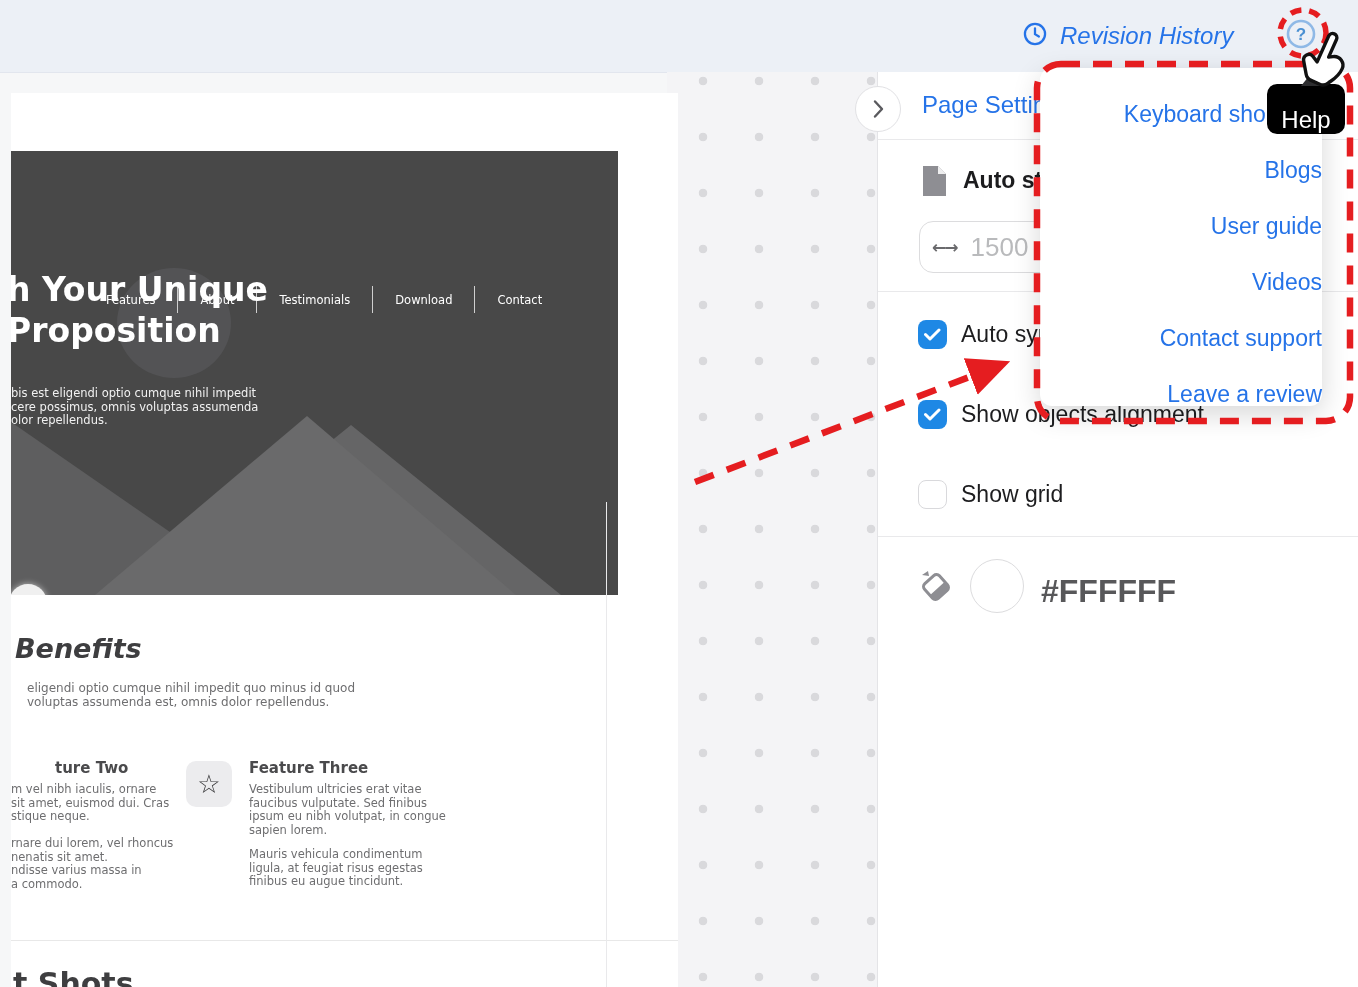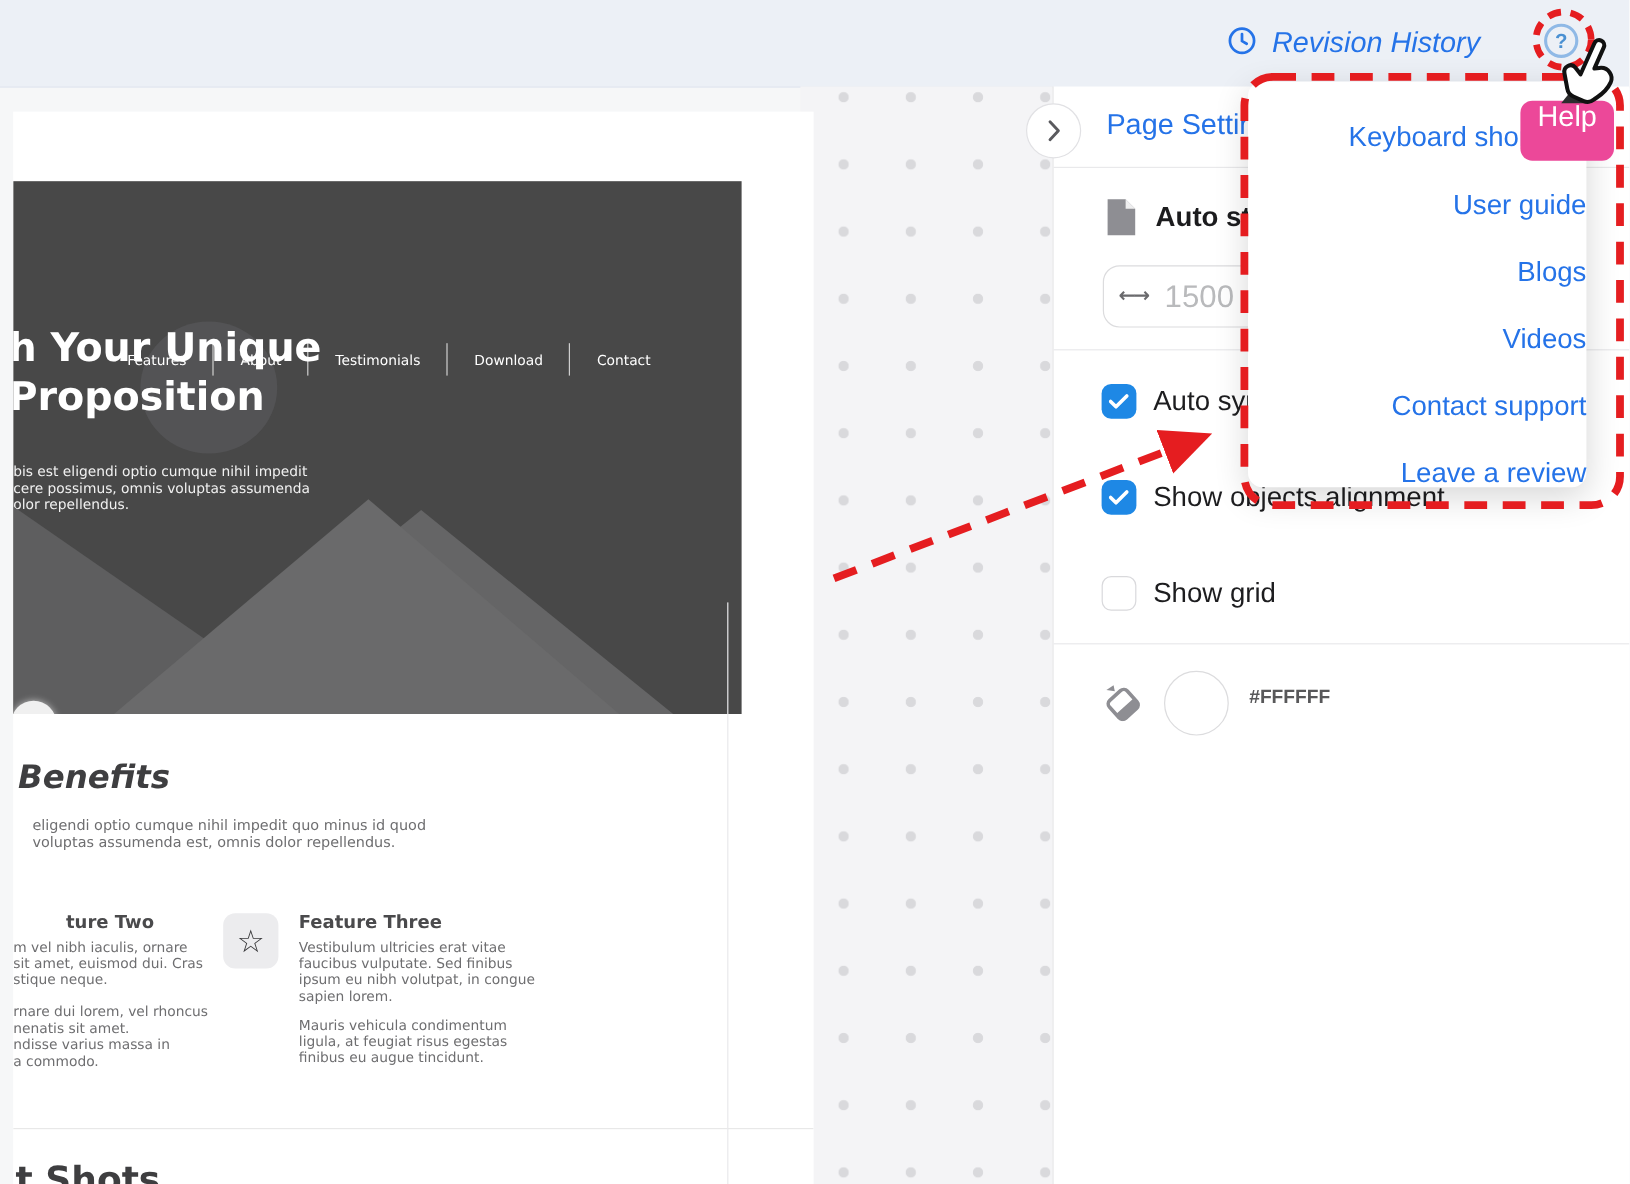--- a/index.html
+++ b/index.html
@@ -62,28 +62,28 @@
   #width-arrows{color:#6a6a6d;font-size:17px;font-weight:bold;letter-spacing:-2px;font-family:"DejaVu Sans",sans-serif;}
   #width-input{border:none;outline:none;width:120px;font-size:26px;color:#b9babc;font-family:"Liberation Sans",sans-serif;background:transparent;}
   .cb-row{left:918px;display:flex;align-items:center;gap:14px;}
   #cb-row1{top:320px}#cb-row2{top:400px}#cb-row3{top:480px}
   .cbox{width:29px;height:29px;border-radius:8px;box-sizing:border-box;display:flex;align-items:center;justify-content:center;cursor:pointer;}
   .cbox.on{background:#1e88e5;}
   .cbox.off{background:#fff;border:1.5px solid #d9d9dc;}
   .cb-lbl{font-size:23px;color:#1d1d1f;white-space:nowrap;}
   #bucket-icon{left:919px;top:569px;}
   #fill-swatch{left:970px;top:559px;width:54px;height:54px;border-radius:50%;background:#fff;border:1.5px solid #dcdcde;box-sizing:border-box;cursor:pointer;}
-  #fill-hex{left:1041px;top:573px;font-size:16px;font-weight:bold;color:#58585a;}
+  #fill-hex{left:1041px;top:573px;font-size:32px;font-weight:bold;color:#58585a;}
 
   
   #dropdown{left:1040px;top:68px;width:282px;height:338px;background:#fff;border-radius:12px;z-index:30;
             box-shadow:0 8px 28px rgba(0,0,0,.16);padding-top:18px;box-sizing:border-box;text-align:right;}
   .menu-item{height:56px;line-height:56px;padding-left:32px;font-size:23px;color:#2573e8;cursor:pointer;white-space:nowrap;}
-  #tooltip{left:1267px;top:84px;width:78px;height:50px;background:#ec4899;border-radius:10px;z-index:40;
-           display:flex;align-items:flex-start;justify-content:center;}
+  #tooltip{left:1267px;top:84px;width:78px;height:50px;background:#000000;border-radius:10px;z-index:40;
+           display:flex;align-items:flex-end;justify-content:center;}
   #tooltip .tip-txt{color:#fff;font-size:24px;}
   #tooltip .notch{position:absolute;top:-13px;left:34px;width:0;height:0;
                   border-left:12px solid transparent;border-right:12px solid transparent;border-bottom:15px solid #2d2d2f;}
   #annot{left:0;top:0;width:1358px;height:987px;z-index:50;pointer-events:none;}
   #hand{left:1297px;top:30px;width:54px;height:64px;z-index:60;pointer-events:none;}
 </style>
 </head>
 <body>
 
 <div id="stage">
@@ -219,22 +219,22 @@
         <path d="M7 20h20v4a4 4 0 0 1-4 4H11a4 4 0 0 1-4-4z" fill="#8e8e93"></path>
       </g>
       <path d="M3 6l6-4 1 5z" fill="#8e8e93"></path>
     </svg>
   </div>
   <div class="abs" id="fill-swatch"></div>
   <div class="abs" id="fill-hex">#FFFFFF</div>
 
   <div class="abs" id="dropdown">
     <div class="menu-item">Keyboard shortcuts</div>
+    <div class="menu-item">Blogs</div>
     <div class="menu-item">User guide</div>
-    <div class="menu-item">Blogs</div>
     <div class="menu-item">Videos</div>
     <div class="menu-item">Contact support</div>
     <div class="menu-item">Leave a review</div>
   </div>
 
   <div class="abs" id="tooltip">
     <div class="notch"></div>
     <span class="tip-txt">Help</span>
   </div>
 

